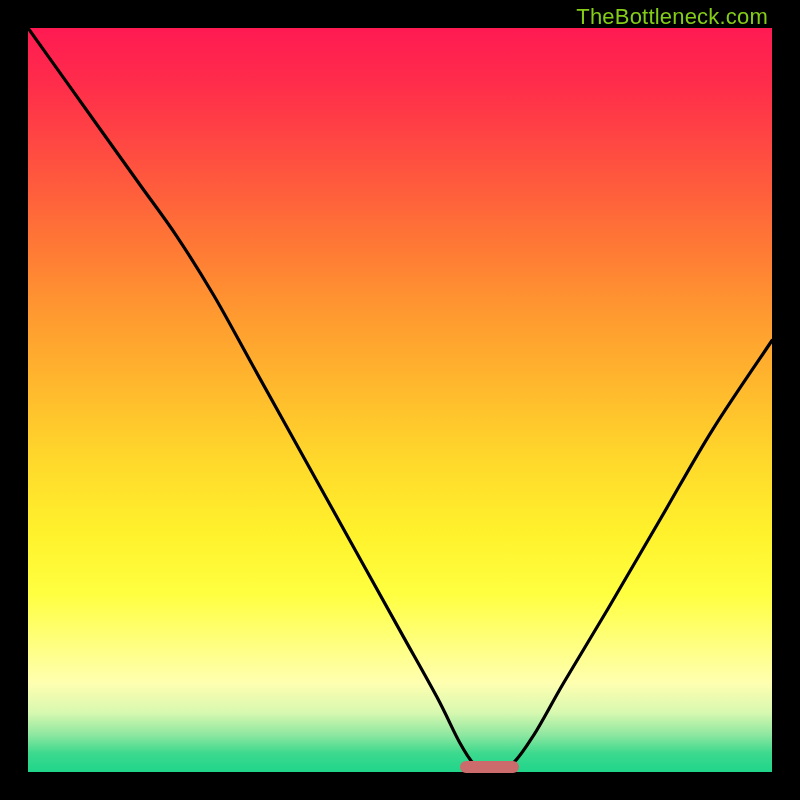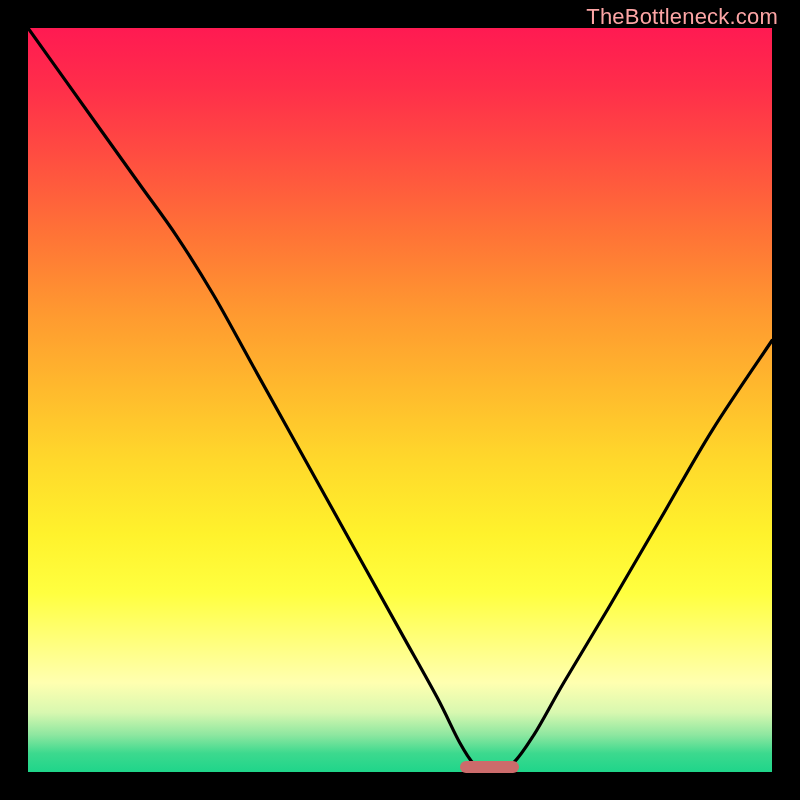--- a/index.html
+++ b/index.html
@@ -53,22 +53,22 @@
   }
   .marker {
     position: absolute;
     height: 12px;
     border-radius: 6px;
     background: #cc6b6b;
   }
   .watermark {
     position: absolute;
     top: 4px;
-    right: 22px;
-    color: #fca5a5;
+    right: 32px;
+    color: #84cc16;
     font-size: 22px;
     font-weight: 500;
     letter-spacing: 0.2px;
   }
 </style>
 </head>
 <body>
 
 <div class="frame">
   <div class="plot">

